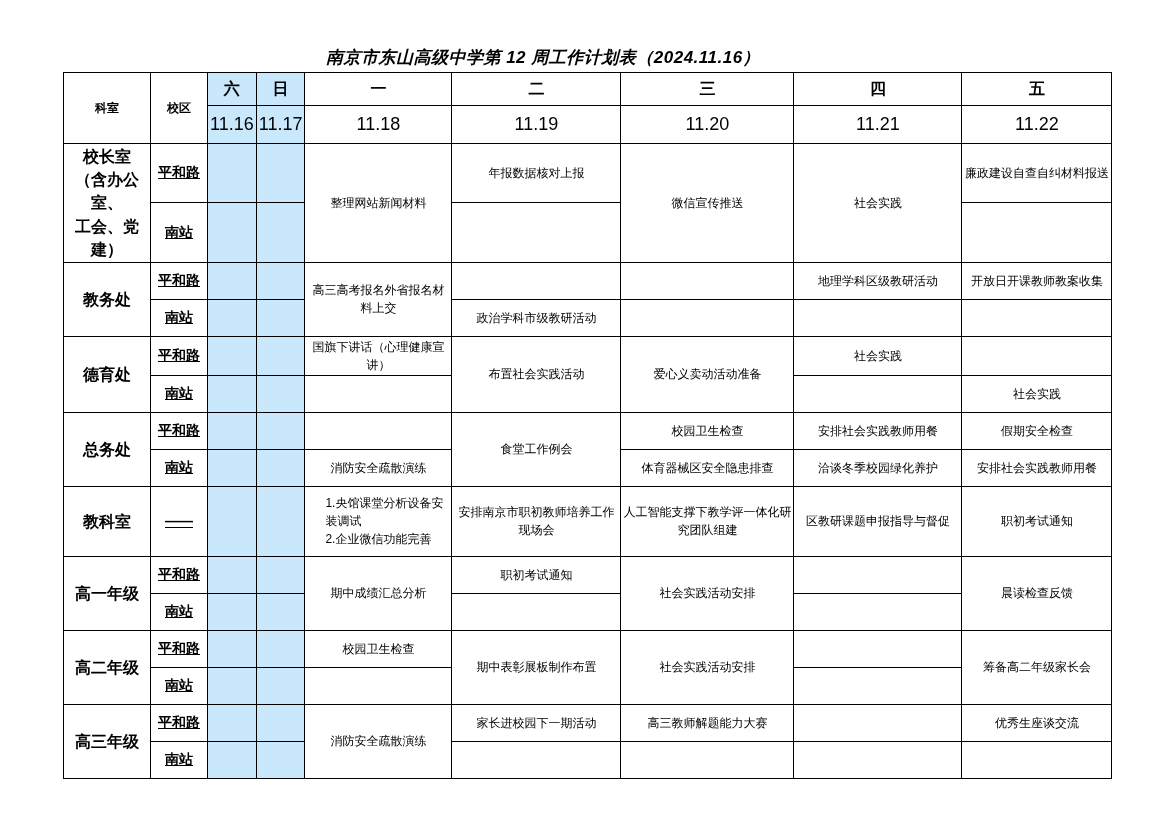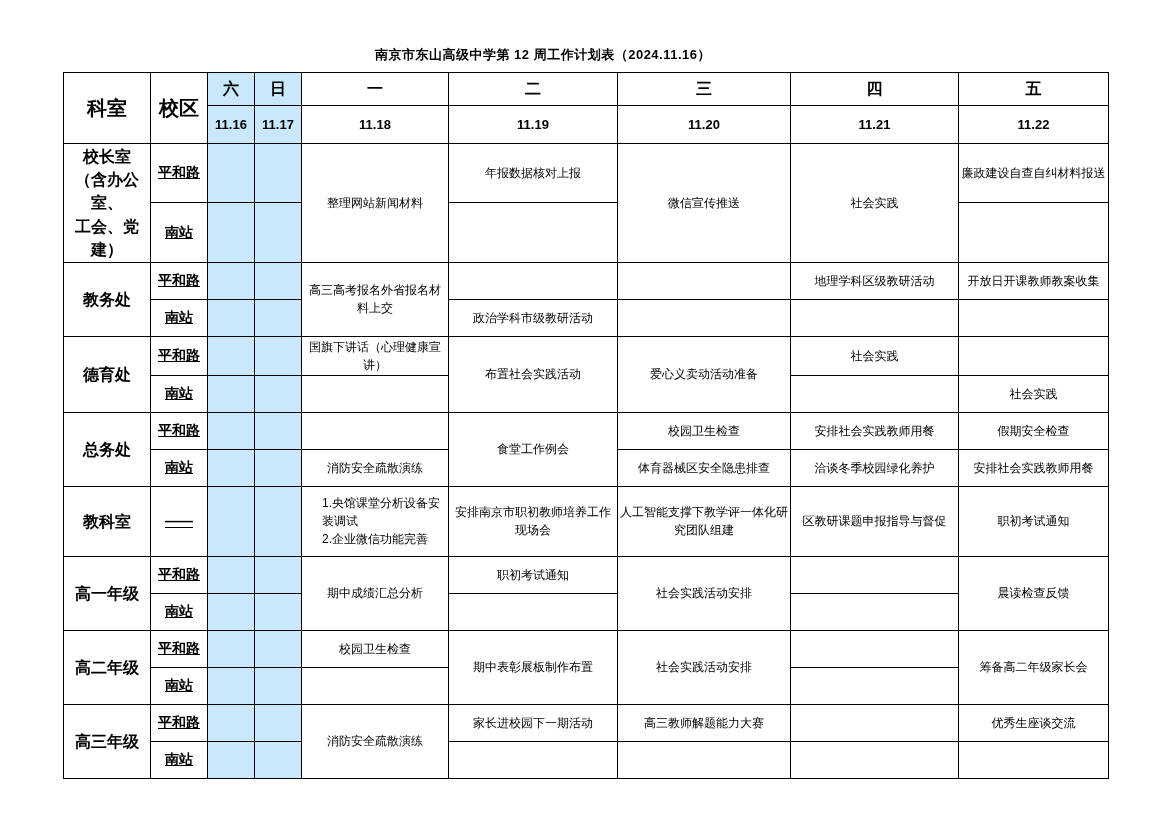--- a/index.html
+++ b/index.html
@@ -6,42 +6,43 @@
   .page {
     position:relative;
     width:1170px; height:827px;
     background:#ffffff;
     font-family:"Liberation Sans","DejaVu Sans",sans-serif;
     color:#000;
     overflow:hidden;
   }
   .title {
     position:absolute; top:46px; left:63px; width:960px;
-    text-align:center; font-size:13px; font-weight:bold;
+    text-align:center; font-size:17px; font-weight:bold;
     letter-spacing:0.5px;
+    font-style:italic;
   }
   table.plan {
     position:absolute; top:72px; left:63px;
     border-collapse:collapse; table-layout:fixed;
     background:#fff;
   }
   table.plan th, table.plan td {
     border:1px solid #000;
     vertical-align:middle;
     text-align:center;
     padding:1px 2px;
     overflow:hidden;
   }
   thead tr.day-row { height:33px; }
   thead tr.date-row { height:38px; }
   tbody tr { height:37px; }
   tbody tr.tall { height:70px; }
-  th.corner { font-size:20px; font-weight:bold; }
+  th.corner { font-size:12px; font-weight:bold; }
   th.dayname { font-size:16px; font-weight:bold; }
-  th.date { font-size:13px; font-weight:bold; }
+  th.date { font-size:18px; font-weight:normal; }
   td.dept { font-size:16px; font-weight:bold; white-space:pre-line; line-height:1.45; }
   td.campus { font-size:14px; font-weight:bold;text-decoration:underline; }
   td.task { font-size:12px; line-height:1.5; }
   td.task.left { text-align:left; white-space:pre-line; padding-left:20px; }
   .weekend { background:#c9e8fb; }
 </style>
 </head>
 <body>
 
 <div class="page">

